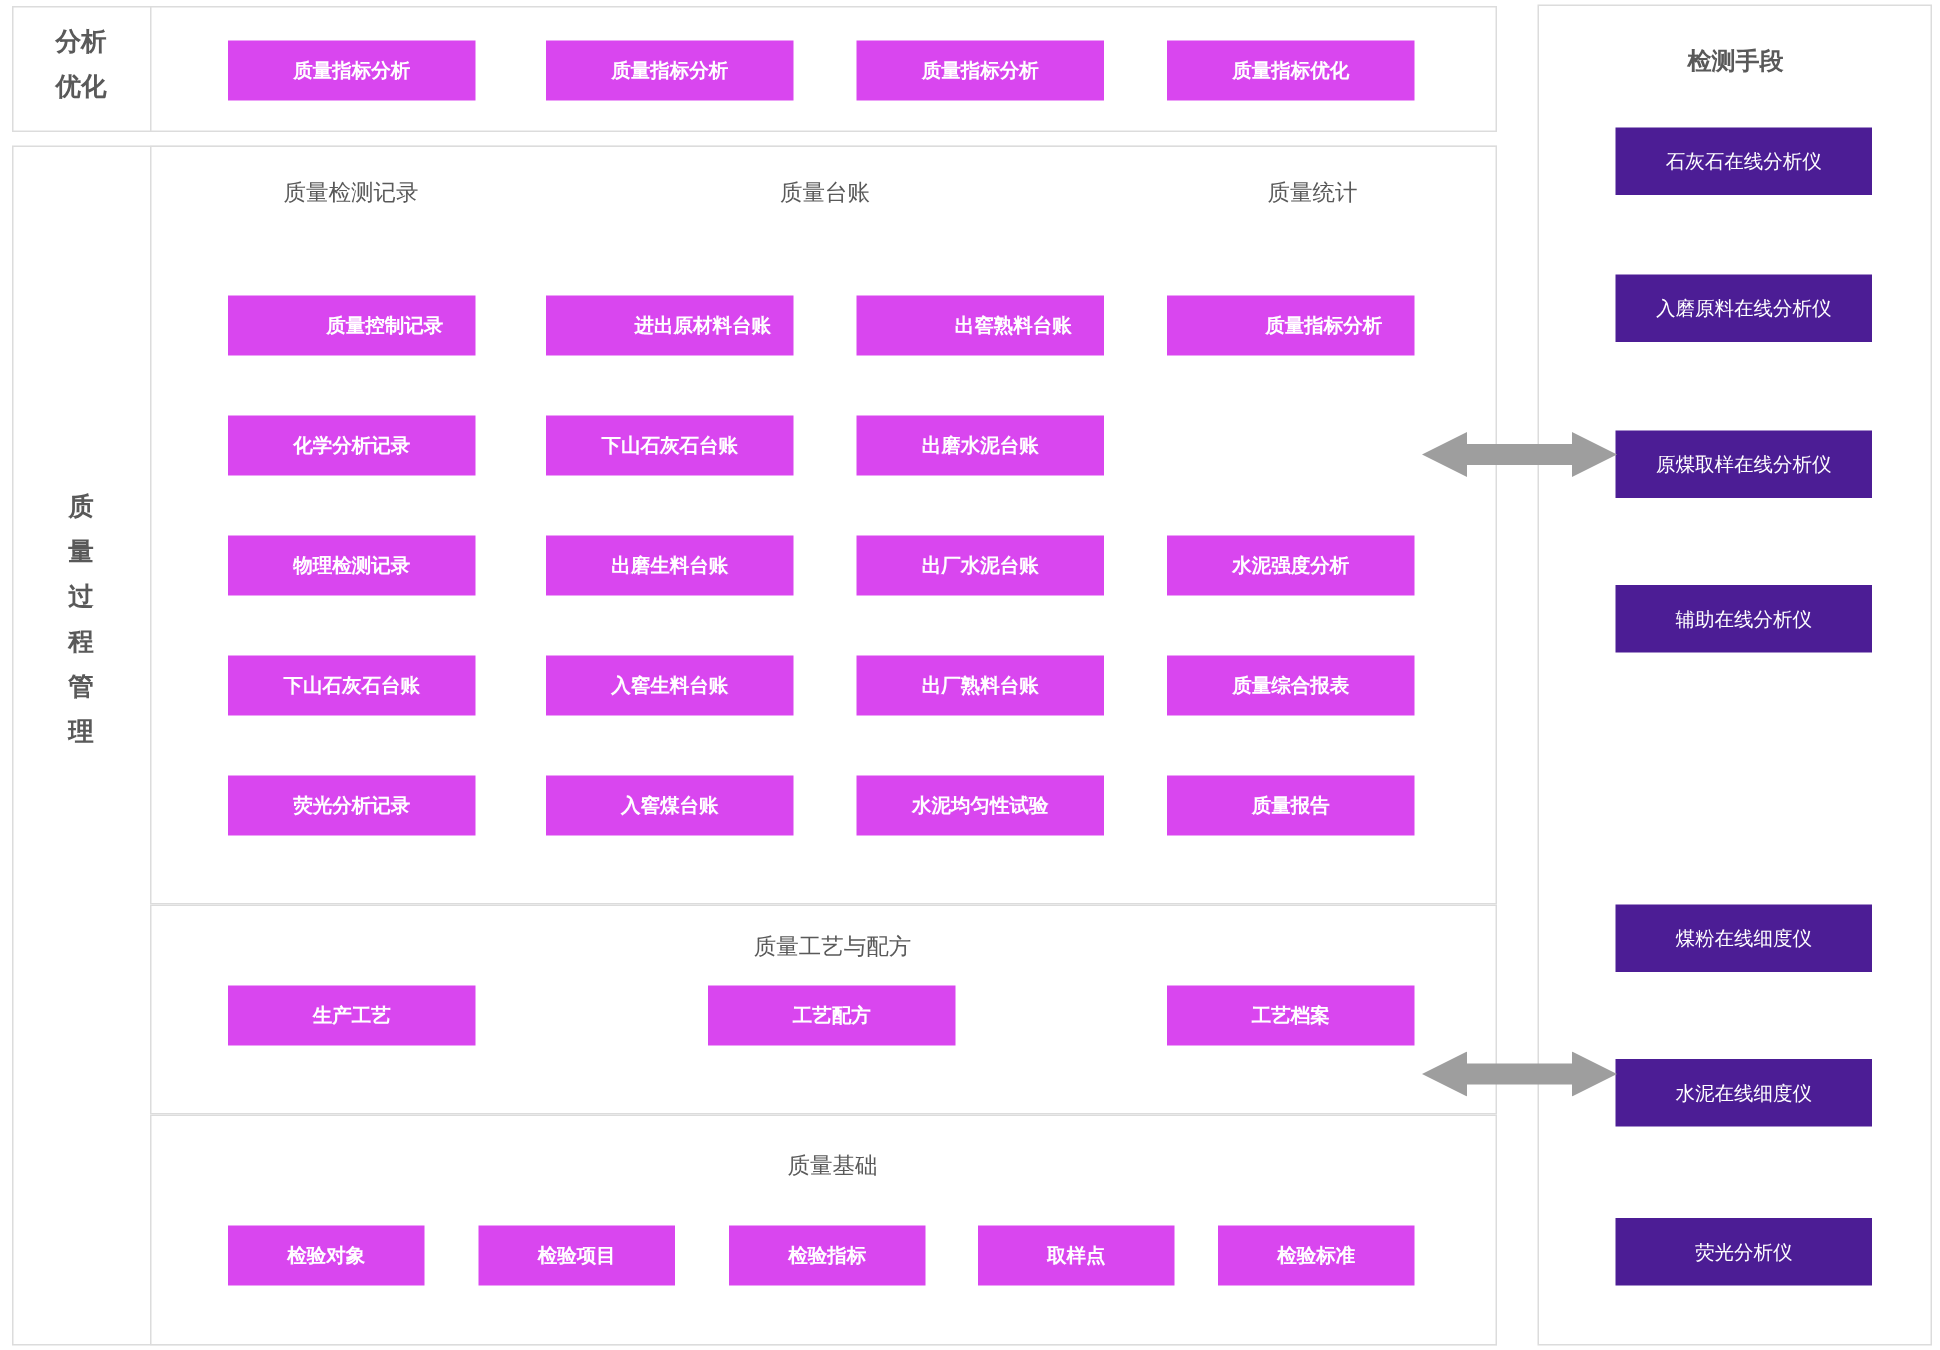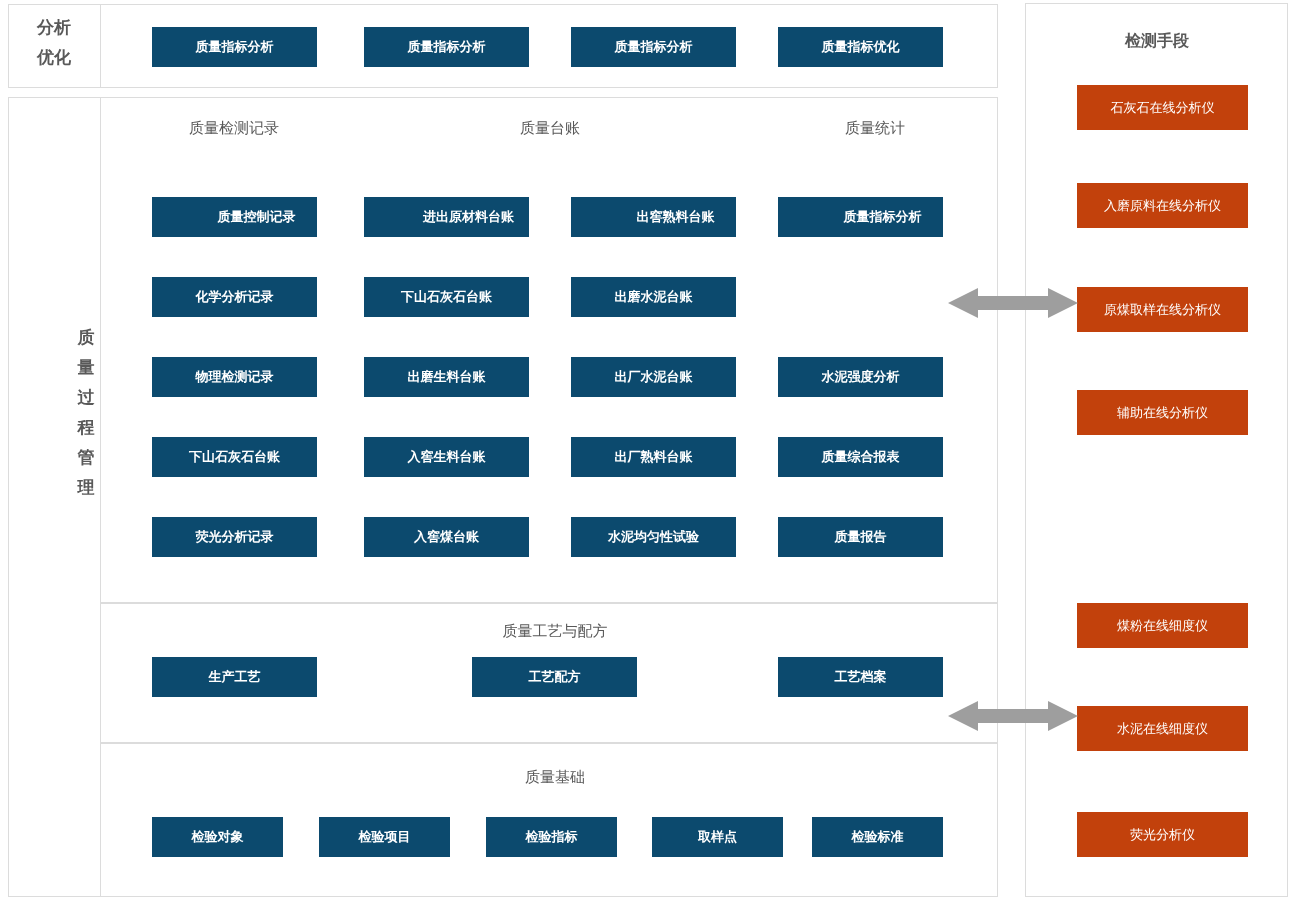--- a/index.html
+++ b/index.html
@@ -16,22 +16,22 @@
     transform:translateX(-50%);
   }
   .col-header{
     position:absolute;color:#595959;font-size:15px;font-weight:500;
     transform:translateX(-50%);white-space:nowrap;
   }
   .node{
     position:absolute;display:flex;align-items:center;justify-content:center;
     color:#ffffff;font-size:13px;font-weight:bold;white-space:nowrap;
   }
-  .orange{background:#0c4a6e;}
-  .gray{background:#c2410c;}
+  .orange{background:#d946ef;}
+  .gray{background:#4c1d95;}
   .w165{width:165px;height:40px;}
   .w131{width:131px;height:40px;}
   .instrument{left:1077px;width:171px;height:45px;font-weight:normal;}
   
   .c0{left:152px;} .c1{left:364px;} .c2{left:571px;} .c3{left:778px;}
   .r0{top:197px;padding-left:44px;} .r1{top:277px;} .r2{top:357px;} .r3{top:437px;} .r4{top:517px;}
   
   .a-top{top:27px;}
   
   .k-top{top:657px;}
@@ -52,21 +52,21 @@
   <div class="frame" style="left:8px;top:4px;width:990px;height:84px;"></div>
   <div class="vdivider" style="left:100px;top:4px;height:84px;"></div>
   <div class="section-label" style="left:54px;top:13px;width:38px;">分析优化</div>
 
   <div class="node orange w165 a-top c0">质量指标分析</div>
   <div class="node orange w165 a-top c1">质量指标分析</div>
   <div class="node orange w165 a-top c2">质量指标分析</div>
   <div class="node orange w165 a-top c3">质量指标优化</div>
 
   <div class="frame" style="left:8px;top:97px;width:990px;height:800px;"></div>
-  <div class="section-label" style="left:54px;top:323px;width:20px;margin-left:32px;">质量过程管理</div>
+  <div class="section-label" style="left:54px;top:323px;width:20px;">质量过程管理</div>
 
   <div class="frame" style="left:100px;top:97px;width:898px;height:506px;"></div>
   <div class="col-header" style="left:234px;top:119px;">质量检测记录</div>
   <div class="col-header" style="left:550px;top:119px;">质量台账</div>
   <div class="col-header" style="left:875px;top:119px;">质量统计</div>
 
   <div class="node orange w165 c0 r0">质量控制记录</div>
   <div class="node orange w165 c1 r0">进出原材料台账</div>
   <div class="node orange w165 c2 r0">出窖熟料台账</div>
   <div class="node orange w165 c3 r0">质量指标分析</div>

